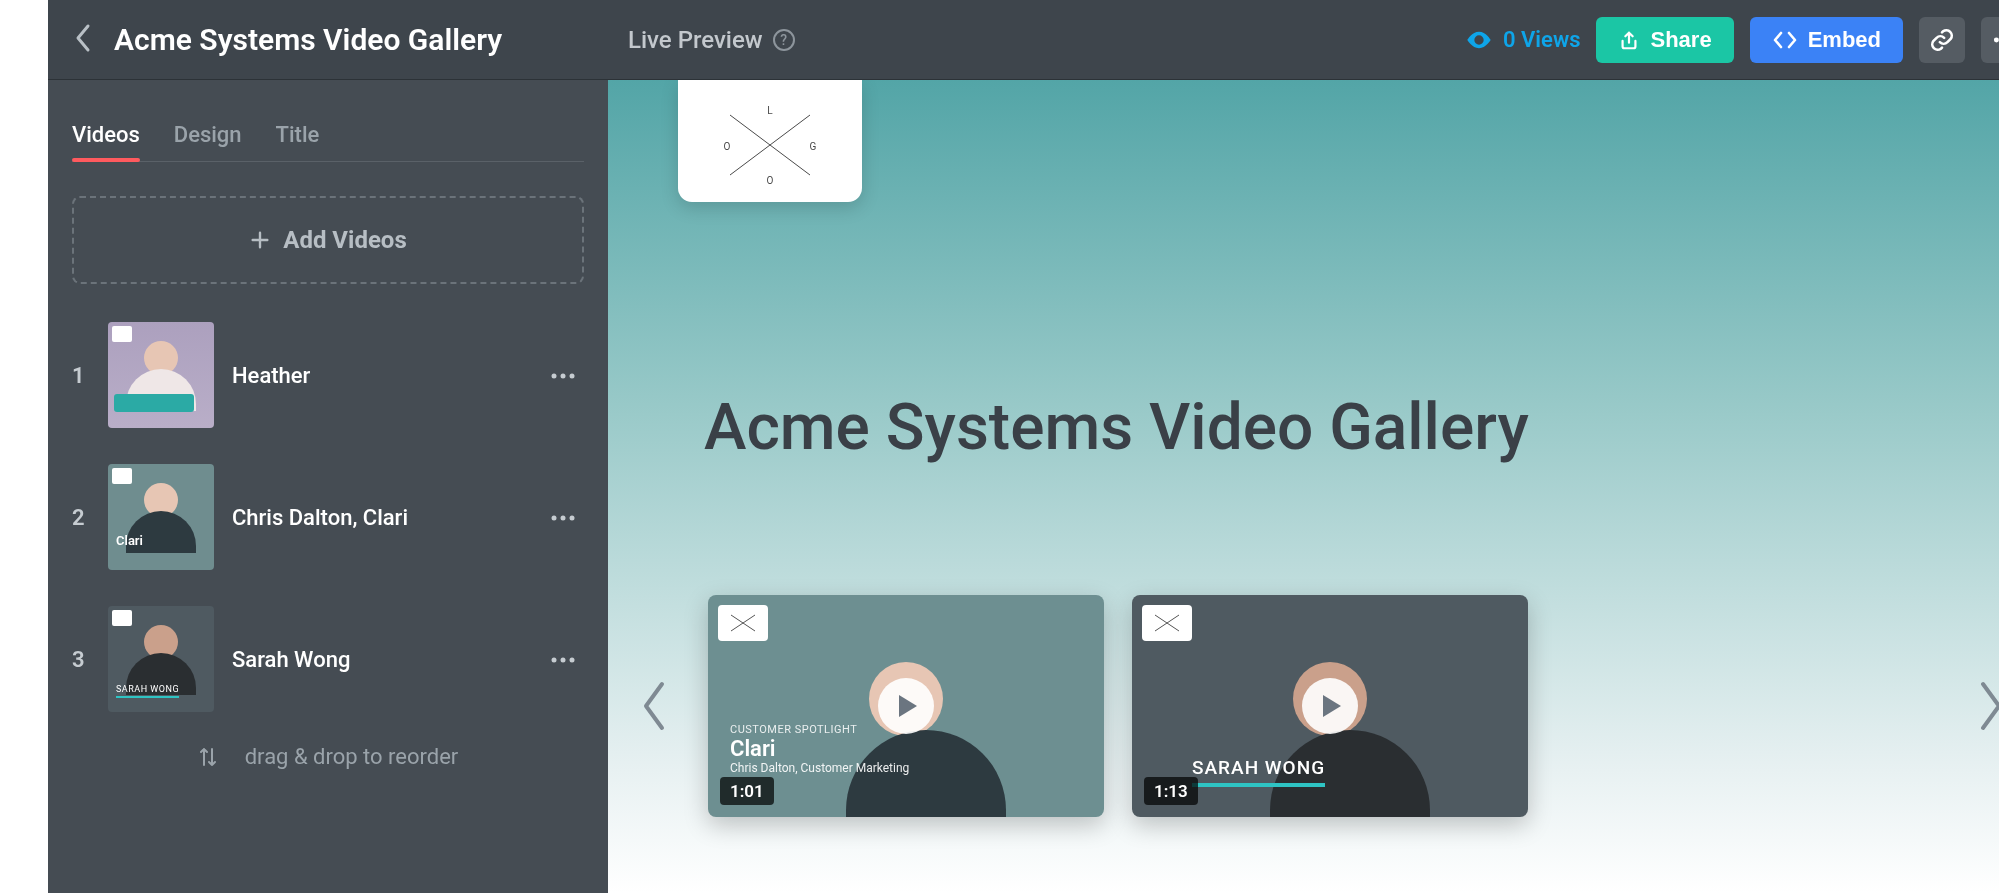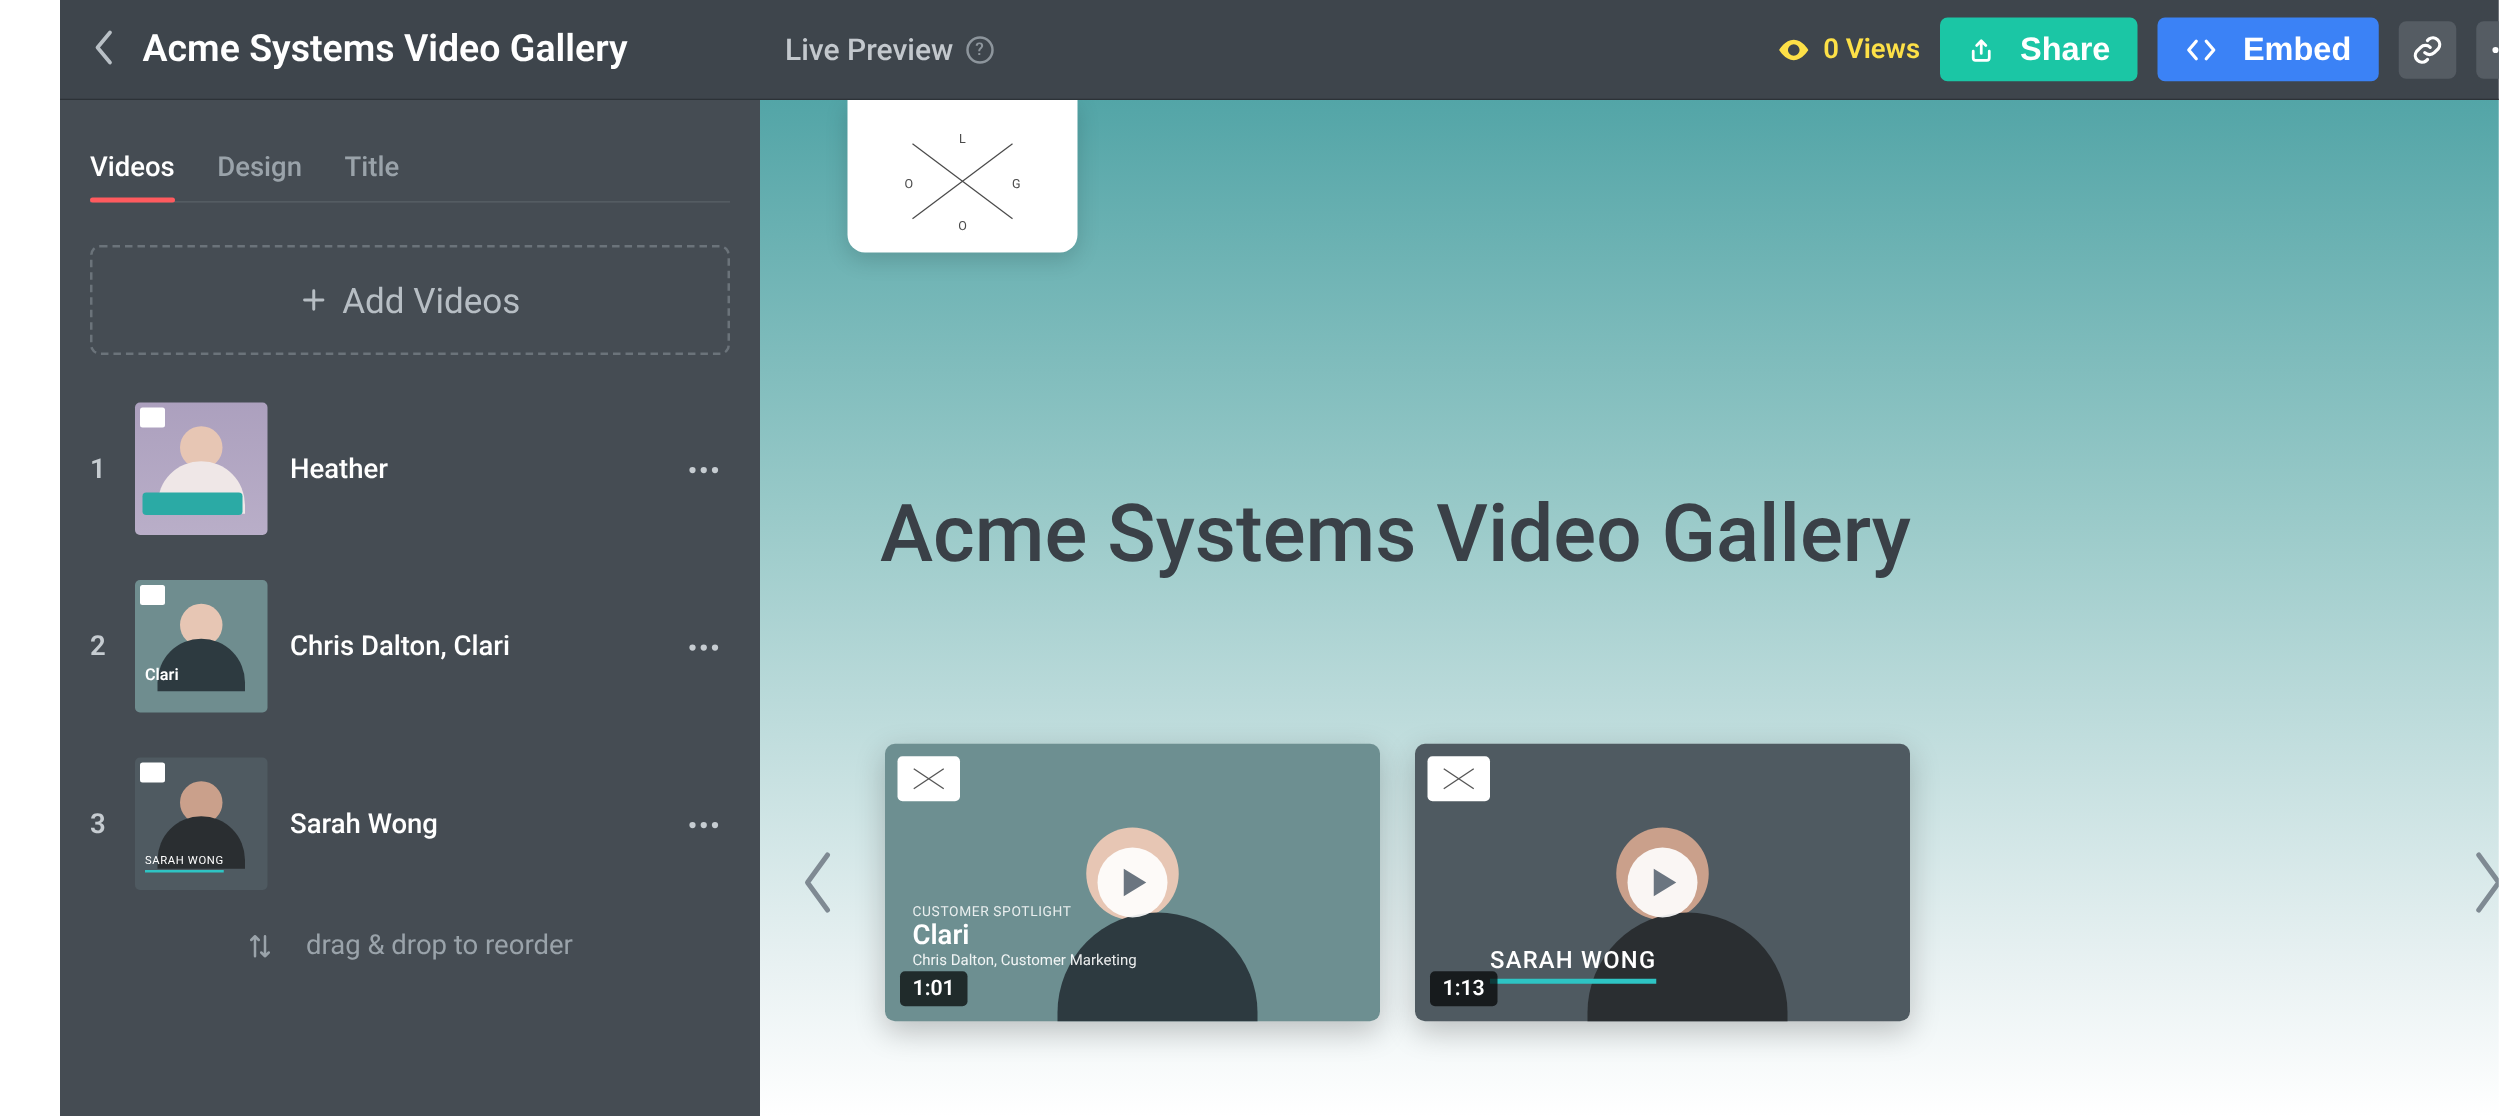--- a/index.html
+++ b/index.html
@@ -8,36 +8,36 @@
 
 
 .topbar { height:80px; background:#3e454c; display:flex; align-items:center; border-bottom:1px solid #2c3237; }
 .topbar-left { width:560px; display:flex; align-items:center; padding:0 20px; }
 .back-chevron { cursor:pointer; color:#b9c0c6; padding:6px; }
 .gallery-title { color:#fff; font-size:30px; font-weight:600; margin-left:16px; }
 .topbar-right { flex:1; display:flex; align-items:center; justify-content:space-between; padding:0 20px; }
 .live-preview { color:#c3c8cd; font-size:24px; font-weight:500; display:flex; align-items:center; gap:10px; }
 .help-icon { width:22px; height:22px; border:2px solid #8d959c; border-radius:50%; display:flex; align-items:center; justify-content:center; font-size:14px; color:#8d959c; }
 .topbar-actions { display:flex; align-items:center; gap:16px; }
-.views { color:#fde047; font-size:22px; font-weight:600; display:flex; align-items:center; gap:10px; }
-.btn { display:flex; align-items:center; gap:20px; padding:10px 22px; border-radius:6px; font-size:26px; font-weight:600; cursor:pointer; border:none; }
+.views { color:#0ea5e9; font-size:22px; font-weight:600; display:flex; align-items:center; gap:10px; }
+.btn { display:flex; align-items:center; gap:10px; padding:10px 22px; border-radius:6px; font-size:22px; font-weight:600; cursor:pointer; border:none; }
 .btn-share { background:#1bc6a5; color:#fff; }
 .btn-embed { background:#3b82f6; color:#fff; }
 .icon-btn { width:46px; height:46px; background:#555c63; border-radius:6px; display:flex; align-items:center; justify-content:center; cursor:pointer; color:#fff; }
 
 
 .body { flex:1; display:flex; }
 
 
 .sidebar { width:560px; background:#454c53; display:flex; flex-direction:column; padding:0 24px; }
 .tabs { display:flex; gap:34px; border-bottom:1px solid #5a6168; margin-top:28px; }
 .tab { color:#9aa3aa; font-size:22px; font-weight:500; padding:14px 0; cursor:pointer; position:relative; }
 .tab.active { color:#fff; }
 .tab.active::after { content:""; position:absolute; left:0; right:0; bottom:-1px; height:4px; background:#ff5a5e; border-radius:2px; }
-.add-videos { margin-top:34px; border:2px dashed #6b737a; border-radius:8px; height:88px; display:flex; align-items:center; justify-content:center; gap:12px; color:#b7bec4; font-size:28px; cursor:pointer; }
+.add-videos { margin-top:34px; border:2px dashed #6b737a; border-radius:8px; height:88px; display:flex; align-items:center; justify-content:center; gap:12px; color:#b7bec4; font-size:24px; cursor:pointer;font-weight:bold; }
 .list { margin-top:34px; display:flex; flex-direction:column; gap:28px; }
 .list-item { display:flex; align-items:center; gap:18px; cursor:pointer; padding:4px 0; }
 .list-idx { color:#c6ccd1; font-size:22px; font-weight:600; width:18px; }
 .list-thumb { width:106px; height:106px; border-radius:4px; background:#7a8691; position:relative; overflow:hidden; }
 .list-name { color:#fff; font-size:22px; font-weight:500; flex:1; }
 .item-more { color:#c6ccd1; cursor:pointer; padding:8px; }
 .reorder-hint { margin-top:28px; display:flex; align-items:center; justify-content:center; gap:27px; color:#9aa3aa; font-size:22px; }
 
 
 .preview { flex:1; background:linear-gradient(180deg,#53a5a7 0%,#98c9c8 40%,#e8f1f2 85%,#ffffff 100%); position:relative; overflow:hidden; }

